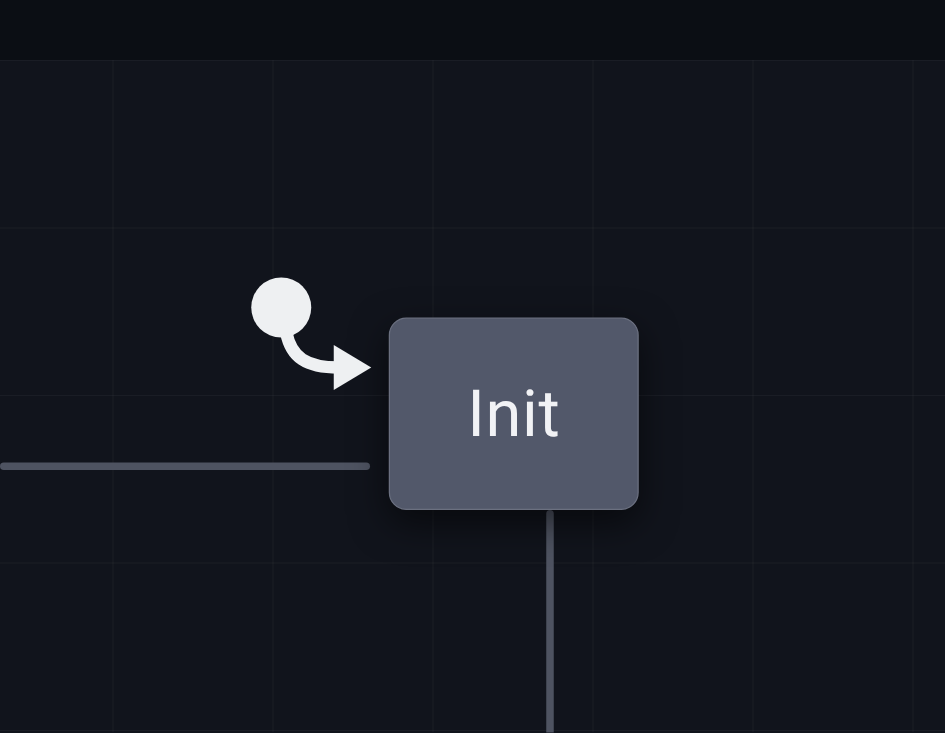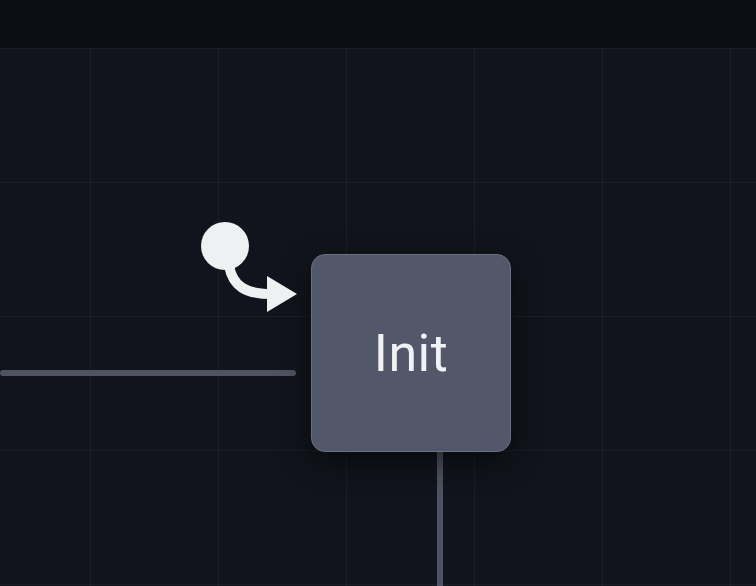--- a/index.html
+++ b/index.html
@@ -50,21 +50,21 @@
       background: #4e5361;
       border-radius: 3px;
     }
 
     
     .node {
       position: absolute;
       left: 311px;
       top: 206px;
       width: 200px;
-      height: 198px;
+      height: 154px;
       background: #52586a;
       border: 1px solid #6b7080;
       border-radius: 14px;
       box-shadow: 0 10px 30px rgba(0,0,0,0.55);
       display: flex;
       align-items: center;
       justify-content: center;
       cursor: grab;
     }
     .node-label {

